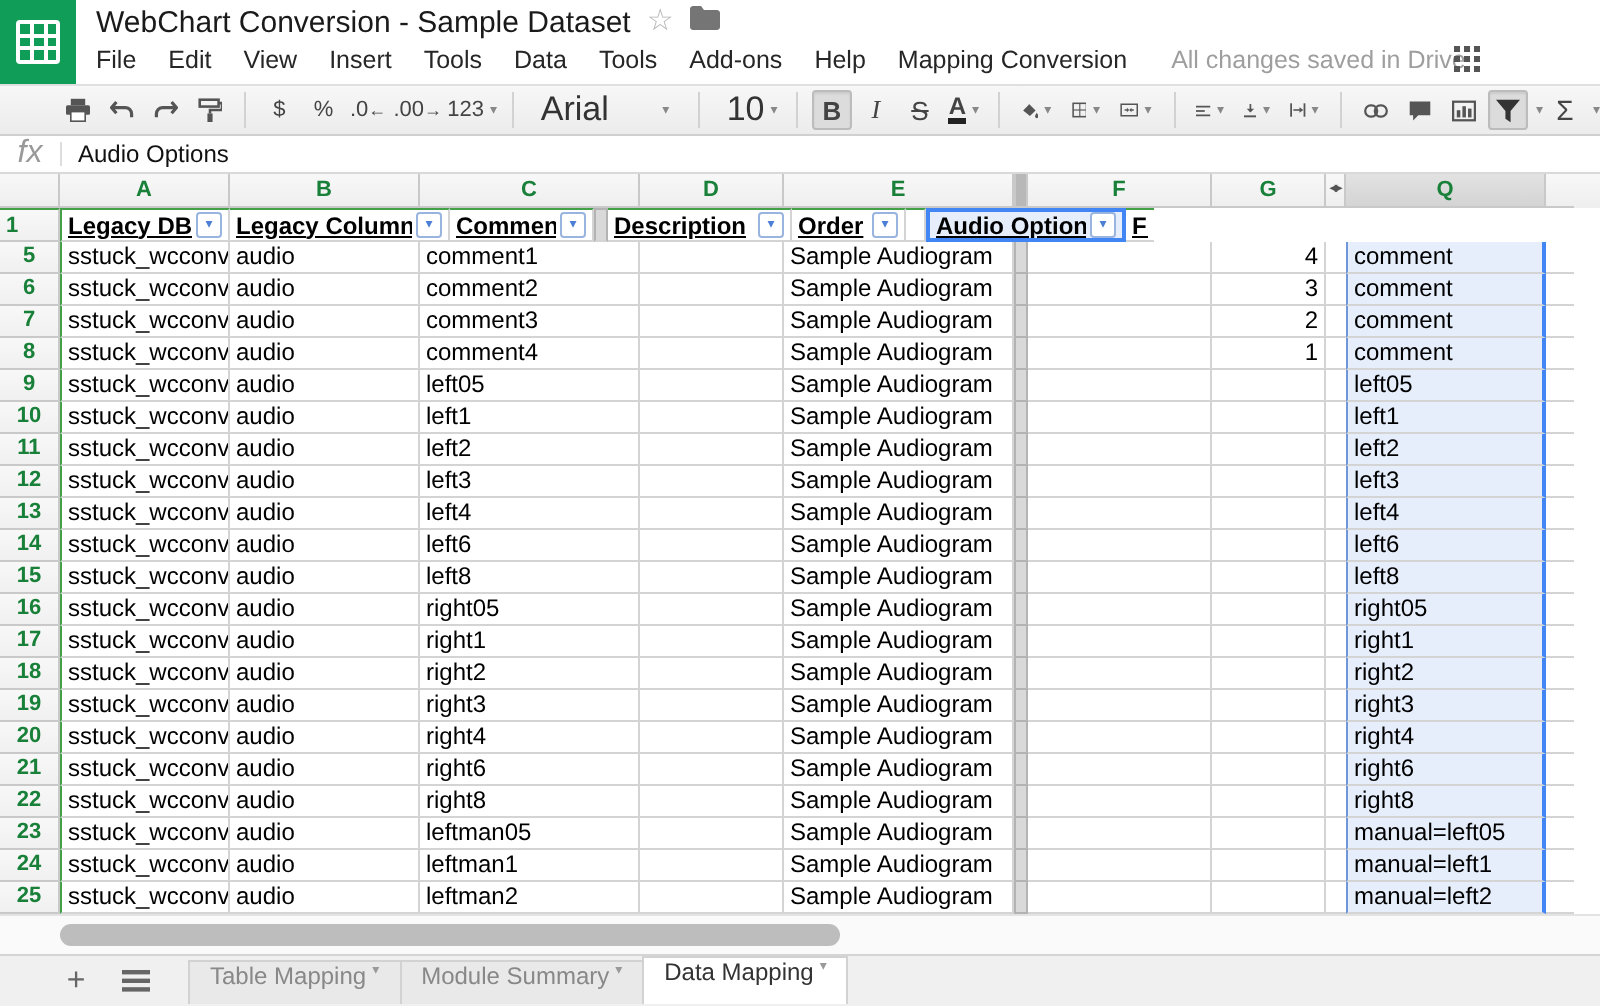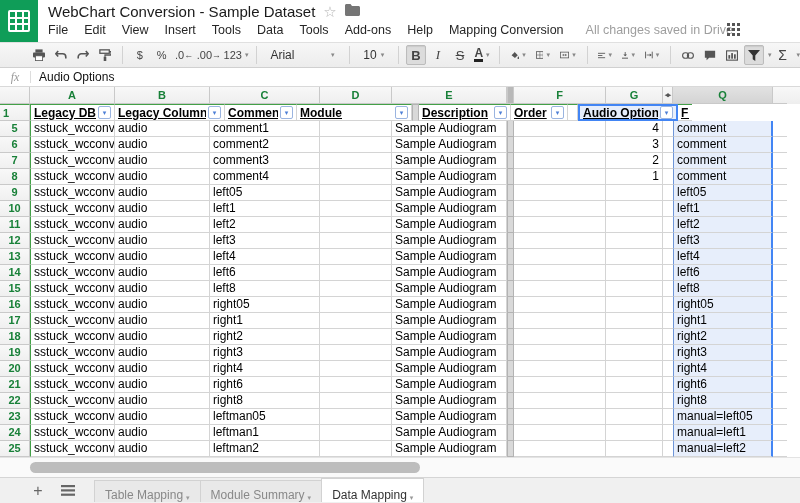--- a/index.html
+++ b/index.html
@@ -3,48 +3,48 @@
 <meta charset="utf-8">
 <style>
   *{box-sizing:border-box;margin:0;padding:0}
   html,body{width:800px;height:503px;overflow:hidden}
   body{font-family:"Liberation Sans",sans-serif;background:#fff;color:#000;font-size:13px}
   .app{position:relative;width:800px;height:503px;background:#fff}
 
   
   .topbar{position:relative;height:42px;background:#fff}
   .logo{position:absolute;left:0;top:0;width:38px;height:42px;background:#0f9d58;display:flex;align-items:center;justify-content:center}
-  .titlerow{position:absolute;left:48px;top:3px;display:flex;align-items:center;gap:8px}
+  .titlerow{position:absolute;left:48px;top:3px;display:flex;gap:8px}
   .doctitle{font-size:15px;color:#1a1a1a}
   .star{color:#b5b5b5;font-size:15px;line-height:1}
   .menurow{position:absolute;left:48px;top:23px;display:flex;align-items:flex-end}
   .menu{font-size:12.5px;color:#262626;margin-right:16px;cursor:pointer}
   .saved{font-size:12.5px;color:#9e9e9e;margin-left:6px}
   .gridmenu{position:absolute;right:60px;top:23px}
 
   
   .toolbar{height:26px;background:linear-gradient(#f7f7f7,#ececec);border-top:1px solid #e0e0e0;border-bottom:1px solid #d0d0d0;display:flex;align-items:center;padding-left:28px}
   .tbtn{height:20px;min-width:20px;display:flex;align-items:center;justify-content:center;padding:0 3px;margin:0 1px;border:1px solid transparent;border-radius:2px;color:#555;font-size:12px;cursor:pointer}
   .tbtn svg{display:block}
   .tbtn.pressed{background:#dcdcdc;border-color:#bcbcbc;box-shadow:inset 0 1px 1px rgba(0,0,0,.08)}
   .tsep{width:1px;height:18px;background:#d2d2d2;margin:0 6px}
   .caret{font-size:7px;color:#888;margin-left:3px}
-  .ddtext{font-size:12px;color:#333}
+  .ddtext{font-size:17px;color:#333}
   .fontdd{width:106px;justify-content:space-between;padding:0 6px}
   .sizedd{width:44px;justify-content:space-between;padding:0 6px}
   .bold-b{font-weight:bold;color:#444;font-size:13px}
   .ital-i{font-style:italic;font-family:"Liberation Serif",serif;color:#444;font-size:13px}
   .strike-s{text-decoration:line-through;color:#444;font-size:13px}
   .tc-a{color:#444;font-weight:bold;font-size:12px;border-bottom:3px solid #222;line-height:11px}
   .numfmt{font-size:11px;color:#444;letter-spacing:0}
   .sigma{font-size:14px;color:#444}
 
   
   .fxbar{height:19px;background:#fff;border-bottom:1px solid #d9d9d9;display:flex;align-items:center}
-  .fx{width:30px;text-align:center;color:#999;font-family:Liberation Serif, serif;font-style:italic;font-size:12px}
+  .fx{width:30px;text-align:center;color:#999;font-family:Liberation Sans, sans-serif;font-style:italic;font-size:16px}
   .fxdiv{width:1px;height:12px;background:#ddd;margin-right:8px}
   .fxval{font-size:12px;color:#111}
 
   
   .grid{position:relative;width:800px;background:#fff}
   .cell{border-right:1px solid #d4d4d4;border-bottom:1px solid #d4d4d4;padding:0 3px;overflow:hidden;white-space:nowrap;font-size:12px}
   .c-num{width:30px;text-align:center}
   .c-a{width:85px}.c-b{width:95px}.c-c{width:110px}.c-d{width:72px}.c-e{width:115px}
   .c-frz{width:7px;padding:0;border-right:1px solid #b3b3b3;border-left:1px solid #b3b3b3}
   .c-f{width:92px}.c-g{width:57px}.c-m{width:10px;padding:0}.c-q{width:100px}
@@ -73,21 +73,21 @@
   .mkb{border-right:none}
   .gnum{text-align:right}
   .qbody{background:#e7eefb;border-left:1px solid #6f96d8;border-right:2px solid #4285f4}
 
   
   .hscroll{height:20px;background:#fafafa;border-top:1px solid #e3e3e3;position:relative}
   .hthumb{position:absolute;left:30px;top:4px;width:390px;height:11px;background:#bdbdbd;border-radius:6px;cursor:pointer}
   .tabbar{height:26px;background:#f0f0f0;border-top:1px solid #d5d5d5;display:flex;align-items:center}
   .addsheet{width:24px;margin-left:26px;text-align:center;color:#666;font-size:16px;cursor:pointer}
   .allsheets{width:24px;margin:0 14px 0 6px;cursor:pointer;display:flex;justify-content:center}
-  .tab{height:22px;display:flex;align-items:flex-end;padding:0 10px;border:1px solid #d2d2d2;border-bottom:none;background:#e9e9e9;color:#888;font-size:12px;cursor:pointer;margin-right:-1px}
+  .tab{height:22px;display:flex;align-items:flex-start;padding:0 10px;border:1px solid #d2d2d2;border-bottom:none;background:#e9e9e9;color:#888;font-size:12px;cursor:pointer;margin-right:-1px}
   .tab .caret{color:#999}
   .tab.active{background:#fff;color:#333;position:relative;height:24px;margin-top:-2px}
 </style>
 </head>
 <body>
 
 <div class="app">
 
   <div class="topbar">
     <div class="logo">
@@ -314,26 +314,20 @@
           <span class="fbtn">
             <span class="fcaret">▾</span>
           </span>
         </div>
       <div class="cell c-d">
           <span class="hdr-txt">Comments</span>
           <span class="fbtn">
             <span class="fcaret">▾</span>
           </span>
         </div>
-      <div class="cell c-e">
-          <span class="hdr-txt">Module</span>
-          <span class="fbtn">
-            <span class="fcaret">▾</span>
-          </span>
-        </div>
       <div class="cell c-frz"></div>
       <div class="cell c-f">
           <span class="hdr-txt">Description</span>
           <span class="fbtn">
             <span class="fcaret">▾</span>
           </span>
         </div>
       <div class="cell c-g">
           <span class="hdr-txt">Order</span>
           <span class="fbtn">

